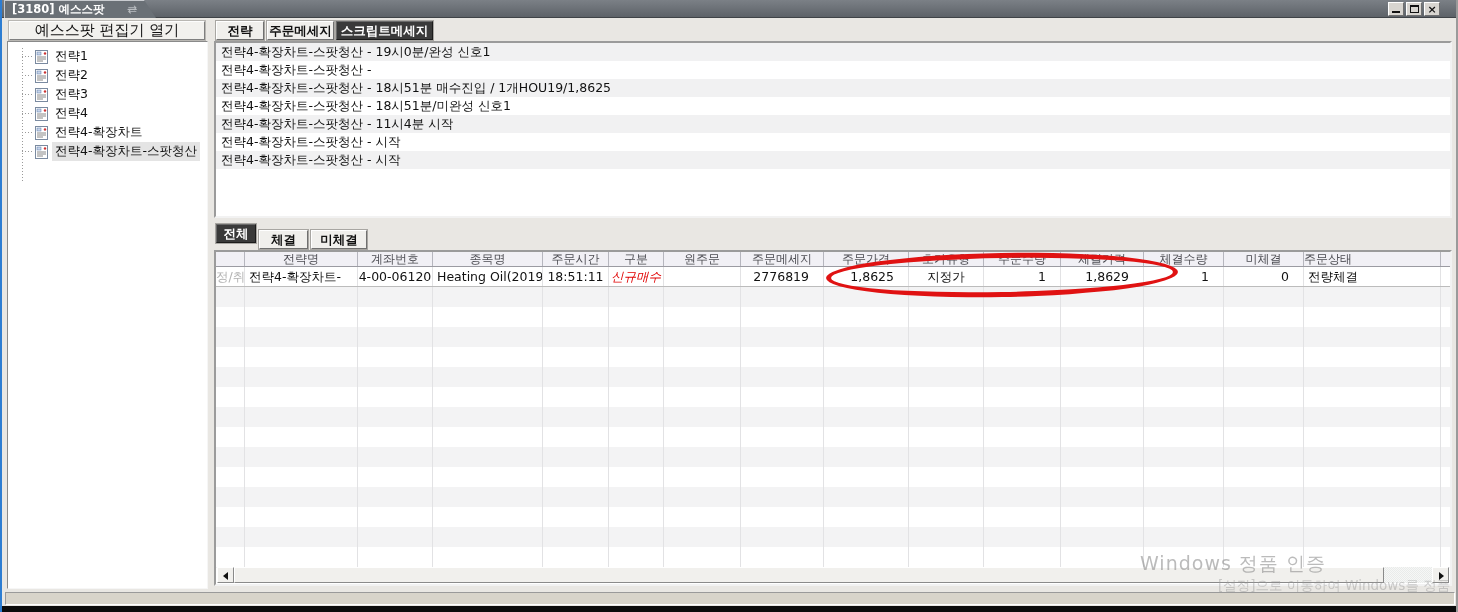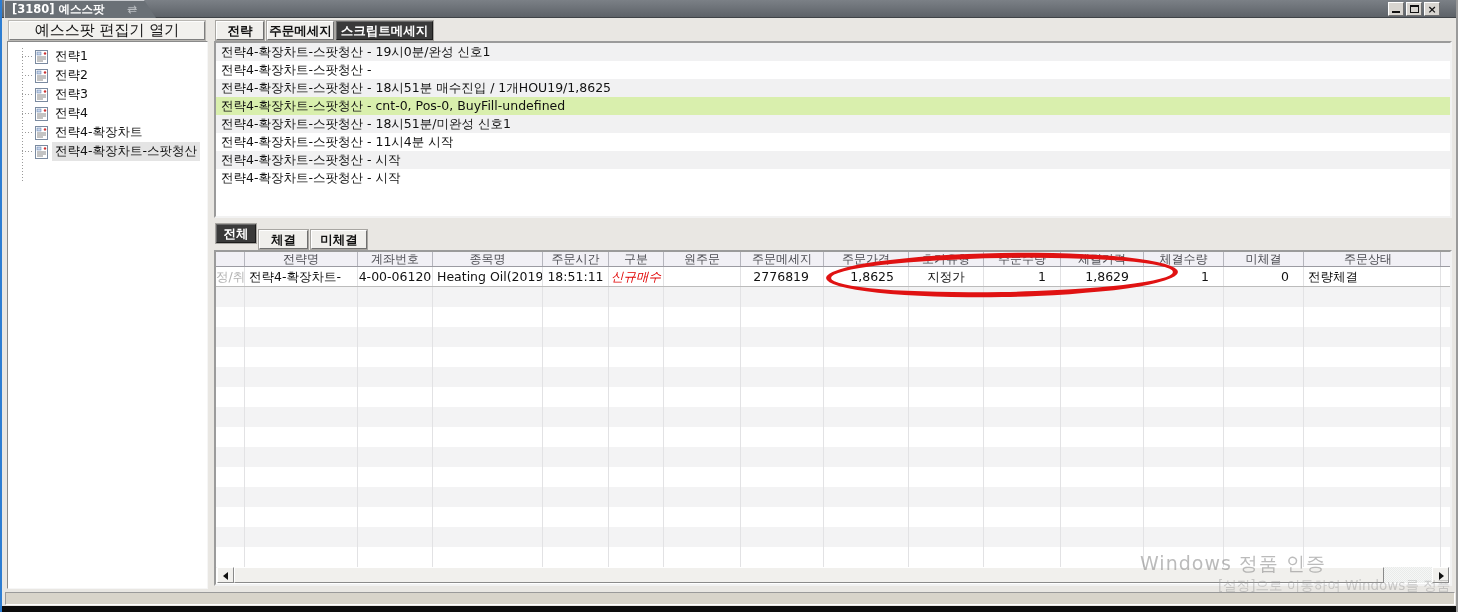--- a/index.html
+++ b/index.html
@@ -54,21 +54,21 @@
   .msg-row { height:18px; line-height:18px; padding-left:5px; white-space:nowrap; font-size:12.5px; cursor:default; }
   .msg-row:nth-child(odd) { background:#f1f1f2; }
   .msg-row.highlight { background:#d9efad; }
 
   
   .orders-box { position:absolute; left:212px; top:250px; width:1238px; height:336px; background:#fff;
                 border:2px solid; border-color:#9b9b9b #f2f2f2 #f2f2f2 #9b9b9b; overflow:hidden; }
   .thead { display:flex; height:15px; background:#f1f0f5; border-bottom:1px solid #9b9ba2; }
   .th { flex:none; border-right:1px solid #b6b6be; color:#4c4c52; font-size:12px;
         text-align:center; line-height:14px; white-space:nowrap; overflow:hidden; }
-  .th.right { text-align:center; padding-right:8px; }
+  .th.right { text-align:left; padding-right:8px; }
   .tbody { position:relative; height:301px;
            background:repeating-linear-gradient(to bottom,#ffffff 0 20px,#f3f3f4 20px 40px); }
   .gridlines { position:absolute; inset:0; display:flex; }
   .gl { flex:none; height:100%; border-right:1px solid #e2e2e4; }
   .data-row { position:absolute; left:0; top:0; width:100%; height:20px; display:flex;
               border-bottom:1px solid #bcbcbc; cursor:pointer; }
   .td { flex:none; height:20px; line-height:19px; font-size:12.5px; white-space:nowrap; overflow:hidden;
         border-right:1px solid transparent; }
   .td.center { text-align:center; } .td.left { text-align:left; padding-left:4px; }
   .td.rightal { text-align:right; padding-right:14px; }
@@ -207,21 +207,20 @@
   </div>
 
   <div class="tab" style="left:214px; top:21px; width:48px;">전략</div>
   <div class="tab" style="left:265px; top:21px; width:67px;">주문메세지</div>
   <div class="tab dark" style="left:334px; top:21px; width:97px;">스크립트메세지</div>
 
   <div class="msg-box">
     <div class="msg-row">전략4-확장차트-스팟청산 - 19시0분/완성 신호1</div>
     <div class="msg-row">전략4-확장차트-스팟청산 - </div>
     <div class="msg-row">전략4-확장차트-스팟청산 - 18시51분 매수진입 / 1개HOU19/1,8625</div>
-    <div class="msg-row highlight">전략4-확장차트-스팟청산 - cnt-0, Pos-0, BuyFill-undefined</div>
     <div class="msg-row">전략4-확장차트-스팟청산 - 18시51분/미완성 신호1</div>
     <div class="msg-row">전략4-확장차트-스팟청산 - 11시4분 시작</div>
     <div class="msg-row">전략4-확장차트-스팟청산 - 시작</div>
     <div class="msg-row">전략4-확장차트-스팟청산 - 시작</div>
   </div>
 
   <div class="tab dark" style="left:214px; top:224px; width:40px;">전체</div>
   <div class="tab" style="left:257px; top:230px; width:49px;">체결</div>
   <div class="tab" style="left:309px; top:230px; width:56px;">미체결</div>
 

